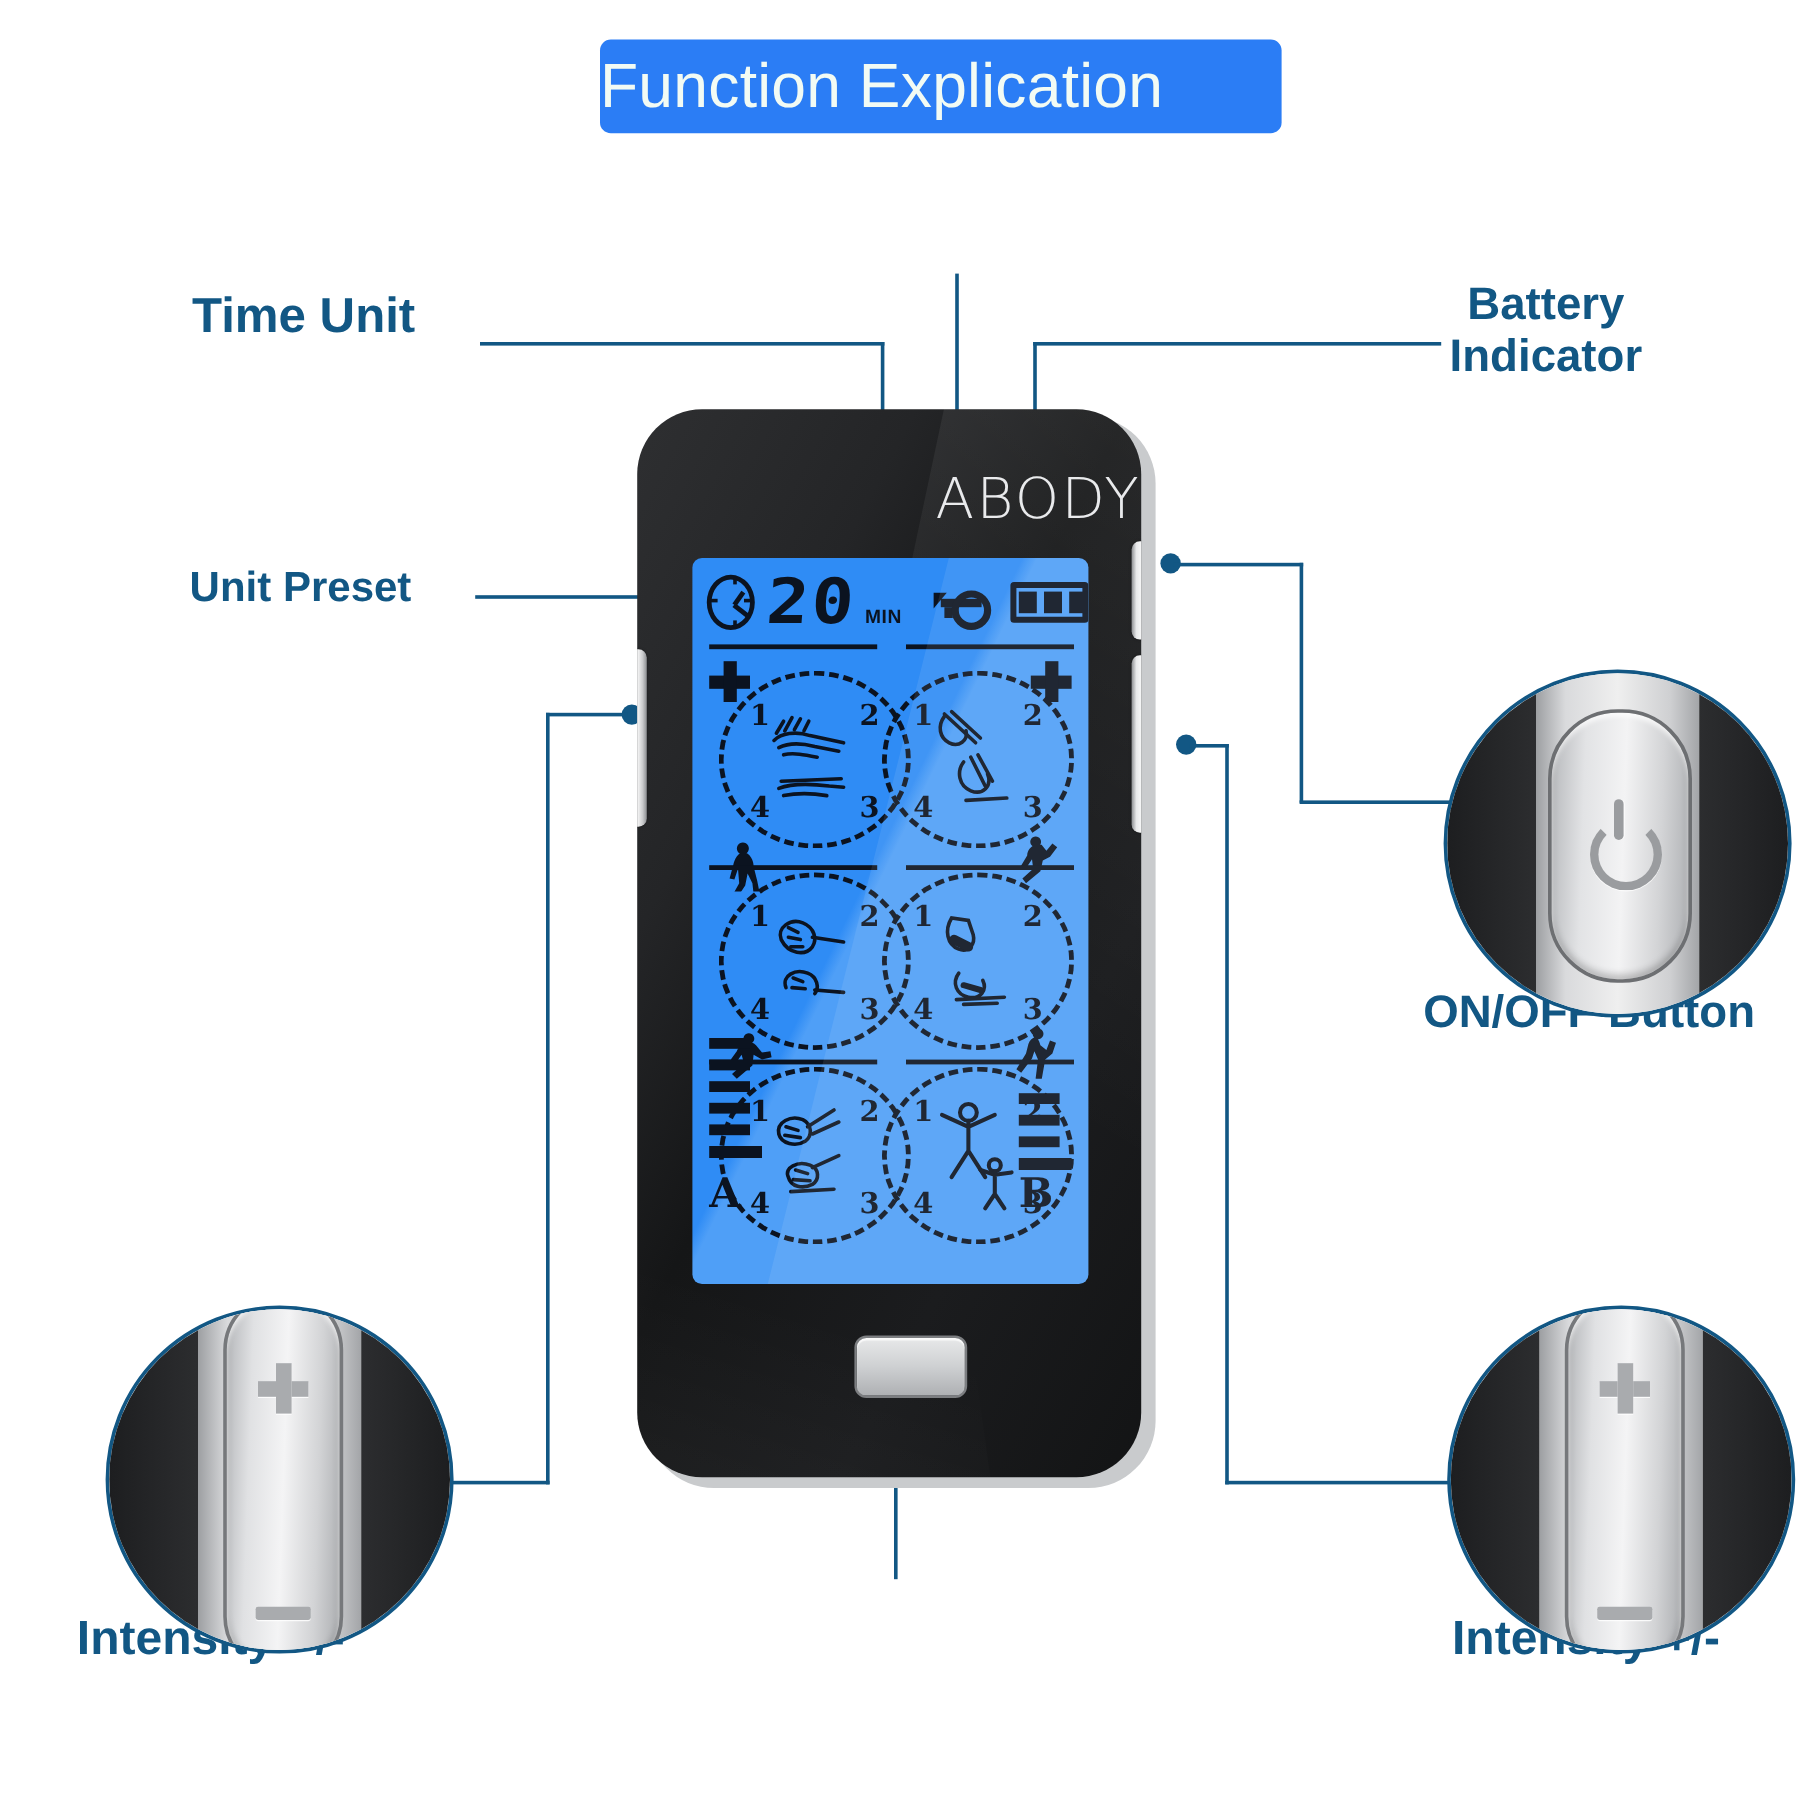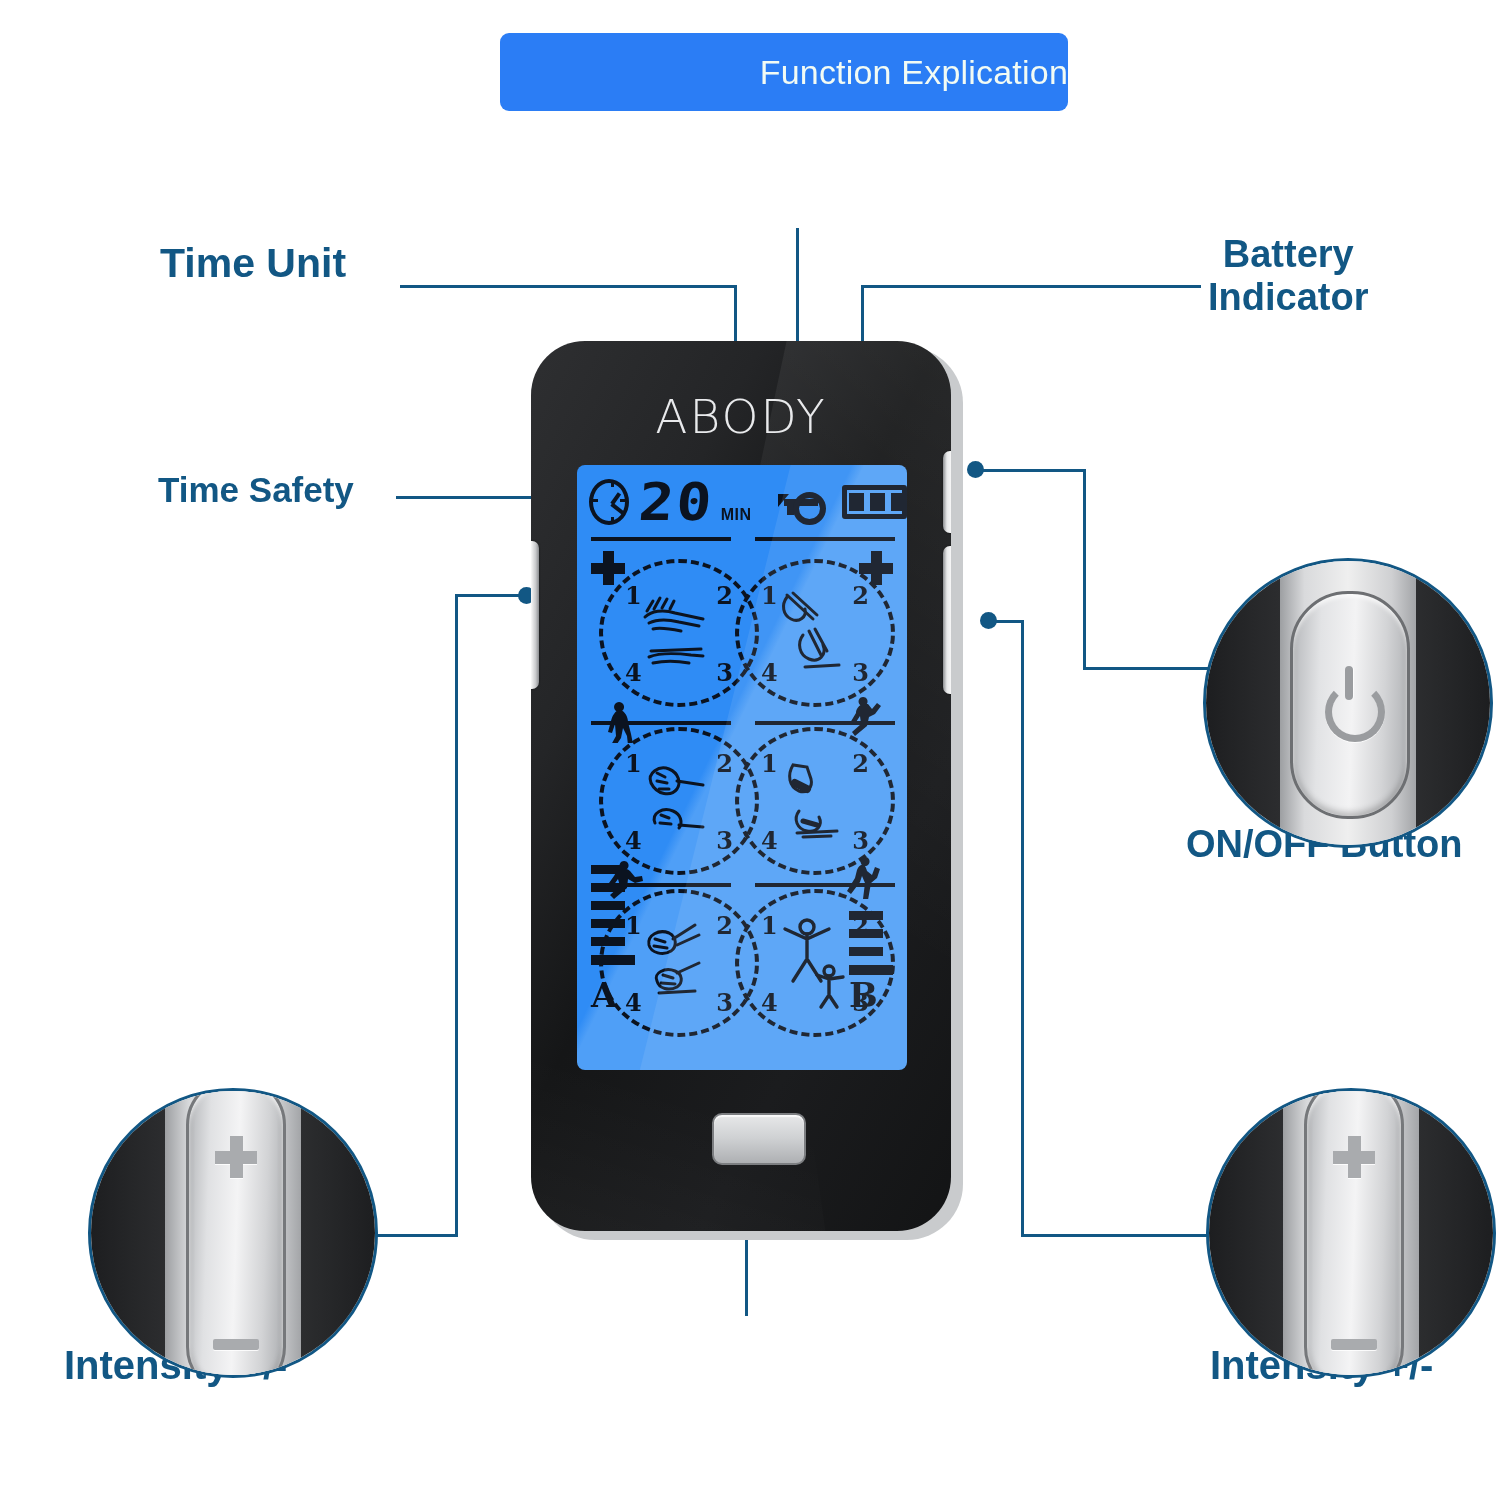--- a/index.html
+++ b/index.html
@@ -9,22 +9,22 @@
     font-family:"Liberation Sans", sans-serif;
     overflow:hidden;
     position:relative;
   }
   #stage{position:absolute;inset:0;width:1500px;height:1500px;}
 
   
   .title-banner{
     position:absolute;left:500px;top:33px;width:568px;height:78px;
     background:#2b7df5;border-radius:9px;
-    display:flex;align-items:center;justify-content:flex-end;
-    color:#f2fbf4;font-size:34px;letter-spacing:.2px;
+    display:flex;align-items:center;justify-content:flex-start;
+    color:#f2fbf4;font-size:52px;letter-spacing:.2px;
   }
 
   
   .callout{
     position:absolute;color:#125784;font-weight:bold;
     white-space:pre-line;line-height:1.12;
   }
   .c-time-unit{left:160px;top:241px;font-size:41px;}
   .c-screen-lock{left:588px;top:185px;font-size:34px;font-weight:bold;}
   .c-battery{left:1208px;top:233px;font-size:38px;text-align:center;}
@@ -60,21 +60,21 @@
     position:absolute;right:-30px;top:-40px;width:290px;height:1010px;
     background:linear-gradient(200deg, rgba(255,255,255,.085), rgba(255,255,255,0) 58%);
     transform:rotate(12deg);
   }
   .dev-gloss2{
     position:absolute;left:-60px;top:620px;width:340px;height:360px;
     background:linear-gradient(25deg, rgba(255,255,255,.05), rgba(255,255,255,0) 62%);
     transform:rotate(-8deg);
   }
   .brand{
-    position:absolute;top:48px;left:0;width:420px;text-align:center;
+    position:absolute;top:48px;left:0;width:420px;text-align:right;
     color:#e9eaec;font-size:47px;letter-spacing:2px;
     font-family:"DejaVu Sans", sans-serif;font-weight:300;
   }
 
   
   .side-btn{
     position:absolute;border-radius:7px;
     background:linear-gradient(90deg,#8d8f92 0%,#e8e9ea 22%,#fbfbfb 52%,#c9cacc 80%,#8b8d90 100%);
     box-shadow:0 0 2px rgba(0,0,0,.5);
   }
@@ -238,21 +238,21 @@
 
 <div id="stage">
 
   <div class="title-banner">
     <span>Function Explication</span>
   </div>
 
   <div class="callout c-time-unit">Time Unit</div>
   <div class="callout c-battery">Battery
 Indicator</div>
-  <div class="callout c-time-preset">Time Safety</div>
+  <div class="callout c-time-preset">Unit Preset</div>
   <div class="callout c-onoff">ON/OFF Button</div>
   <div class="callout c-int-left">Intensity +/-</div>
   <div class="callout c-int-right">Intensity +/-</div>
 
   <div class="ln ln-h" style="left:400px;top:285px;width:337px;"></div>
   <div class="ln ln-v" style="left:734px;top:285px;height:205px;"></div>
   <div class="dot dot-w" style="left:727px;top:482px;"></div>
 
   <div class="ln ln-v" style="left:796px;top:228px;height:262px;"></div>
   <div class="dot dot-w" style="left:789px;top:482px;"></div>

